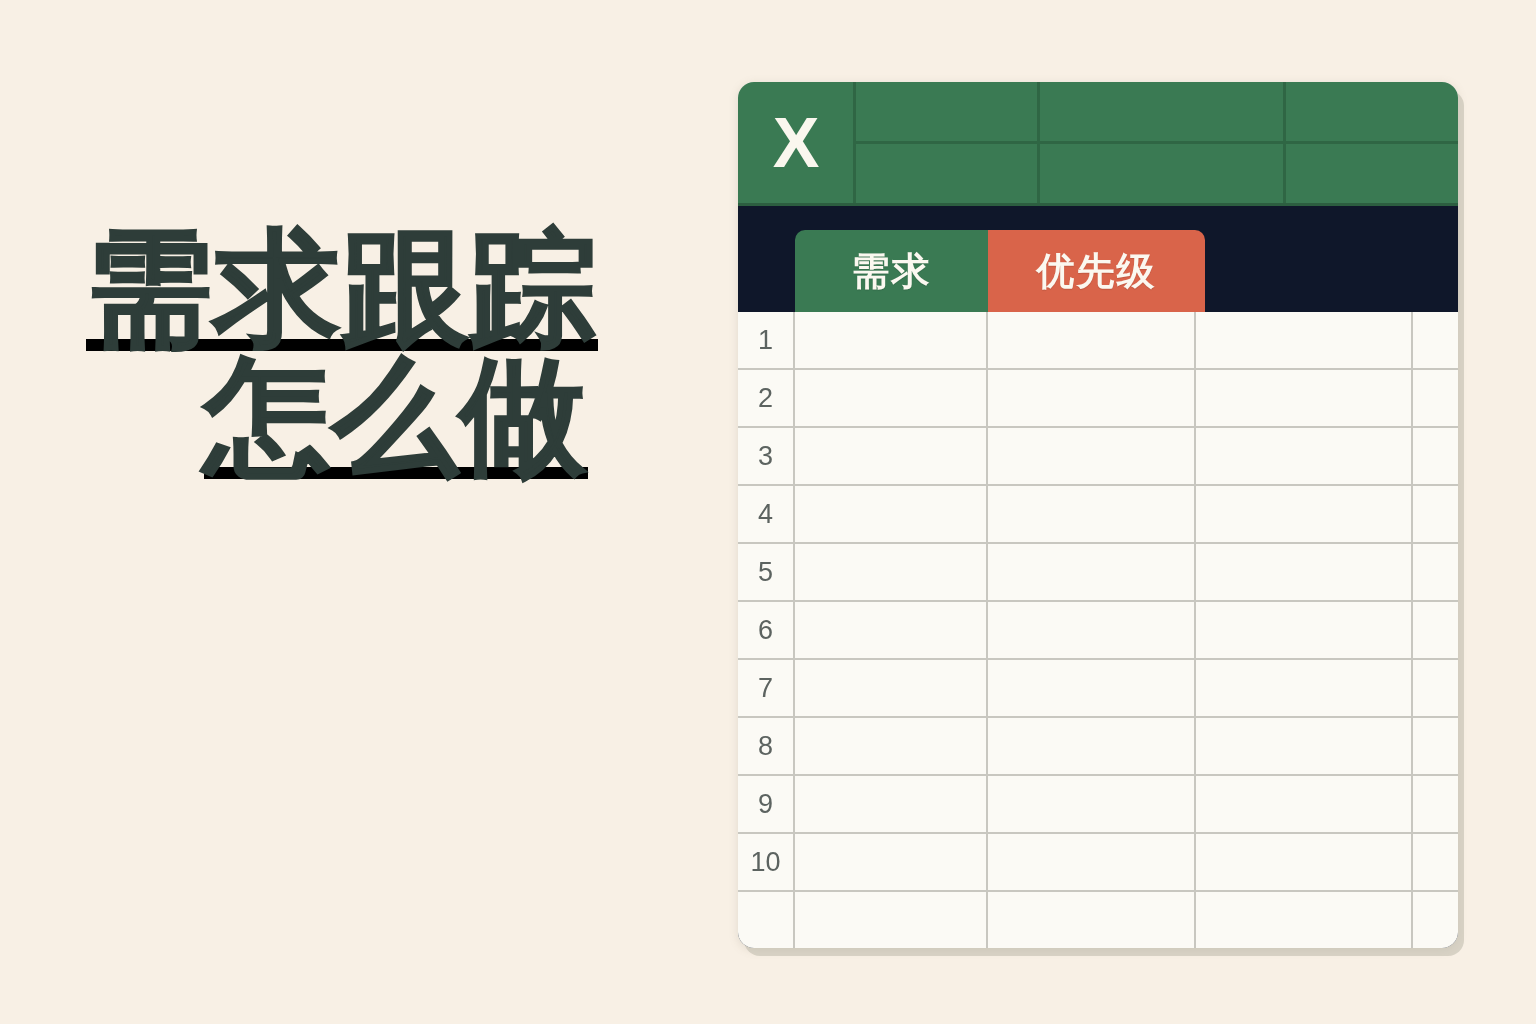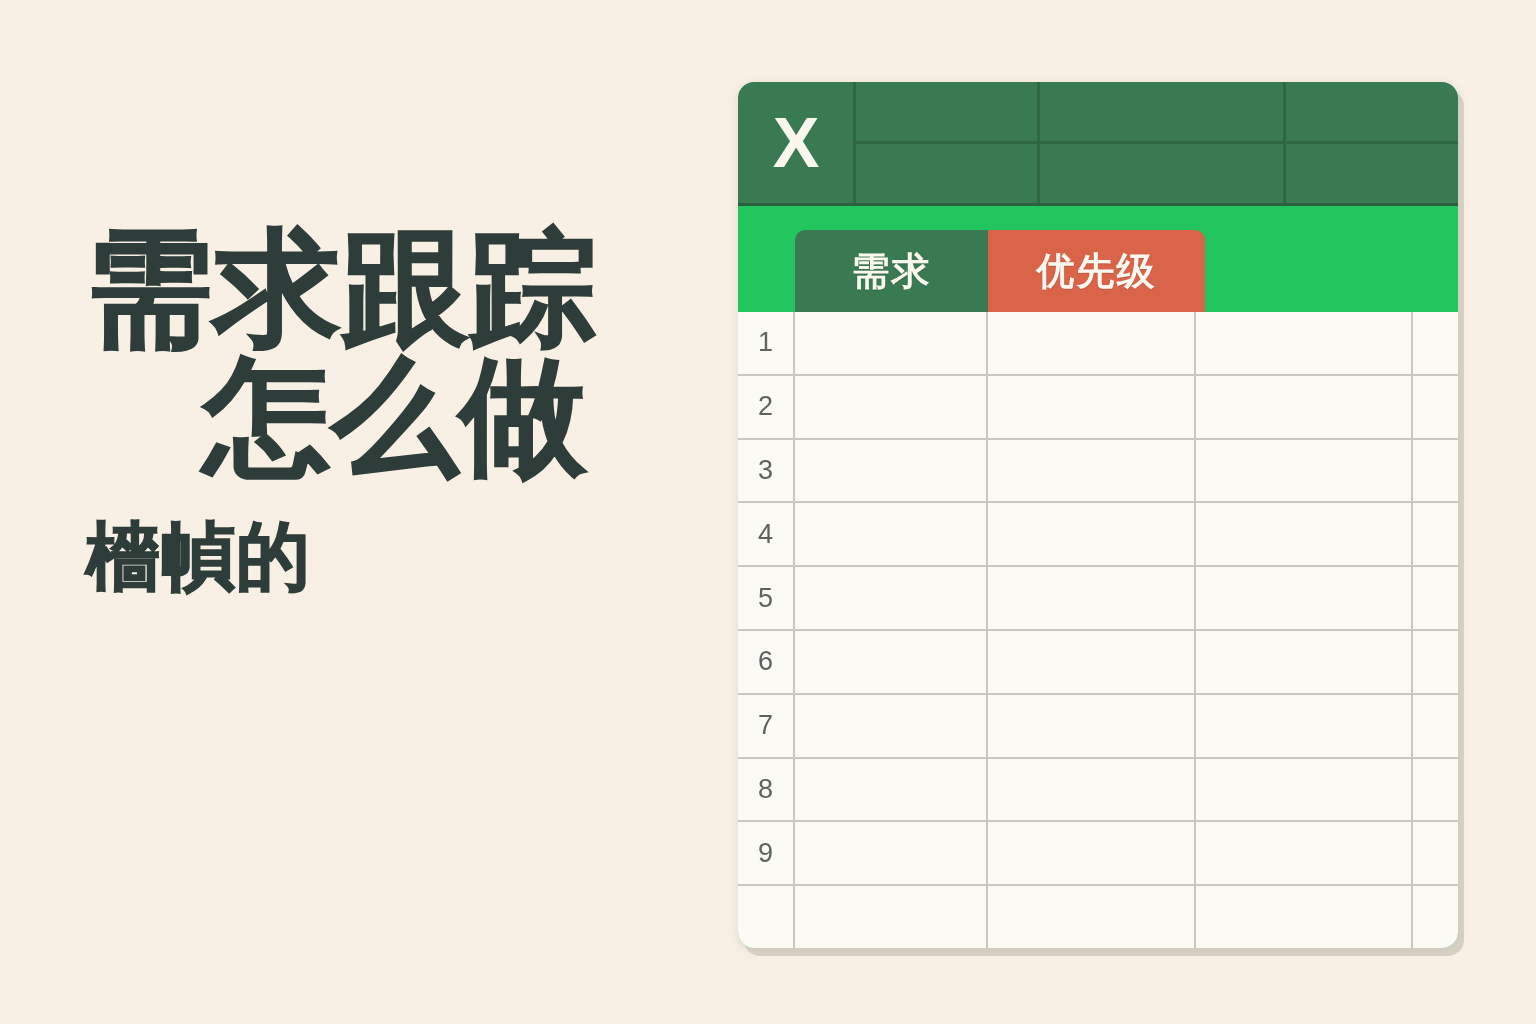--- a/index.html
+++ b/index.html
@@ -14,20 +14,21 @@
     font-family:"Liberation Sans","DejaVu Sans",sans-serif;
     position:relative;
   }
 
   
   .headline-block {
     position:absolute;
     left:86px;
     top:228px;
     width:620px;
+    text-decoration:underline;
   }
 
   .headline-line {
     color:#2E3D39;
     font-weight:900;
     font-size:126px;
     line-height:0.97;
     letter-spacing:2px;
     white-space:nowrap;
     -webkit-text-stroke:2px #2E3D39;
@@ -104,21 +105,21 @@
 
   .ribbon-cell { flex:1; }
   .ribbon-cell + .ribbon-cell { border-left:3px solid #2F6644; }
   .ribbon-cell.wide { flex:1.35; }
   .ribbon-cell.narrow { flex:0.95; }
 
   
   .sheet-body {
     flex:1;
     position:relative;
-    background:#22c55e;
+    background:#0f172a;
     padding-top:24px;
   }
 
   
   .col-header-strip {
     position:absolute;
     left:57px;
     top:24px;
     height:82px;
     display:flex;
@@ -178,21 +179,20 @@
   .data-cell.c3 { flex:1; }
 
   .grid-row.spacer .gutter-cell { color:transparent; }
 </style>
 </head>
 <body>
 
 <div class="headline-block">
   <div class="headline-line l1">需求跟踪</div>
   <div class="headline-line l2">怎么做</div>
-  <div class="subhead">檣幀的</div>
 </div>
 
 <div class="sheet-card">
 
   <div class="ribbon-bar">
     <div class="logo-cell">
       <span class="logo-x">X</span>
     </div>
     <div class="ribbon-grid">
       <div class="ribbon-row">
@@ -282,20 +282,27 @@
       </div>
 
       <div class="grid-row">
         <div class="gutter-cell">9</div>
         <div class="data-cell c0"></div>
         <div class="data-cell c1"></div>
         <div class="data-cell c2"></div>
         <div class="data-cell c3"></div>
       </div>
 
+      <div class="grid-row">
+        <div class="gutter-cell">10</div>
+        <div class="data-cell c0"></div>
+        <div class="data-cell c1"></div>
+        <div class="data-cell c2"></div>
+        <div class="data-cell c3"></div>
+      </div>
 
       <div class="grid-row spacer">
         <div class="gutter-cell"></div>
         <div class="data-cell c0"></div>
         <div class="data-cell c1"></div>
         <div class="data-cell c2"></div>
         <div class="data-cell c3"></div>
       </div>
 
     </div>

